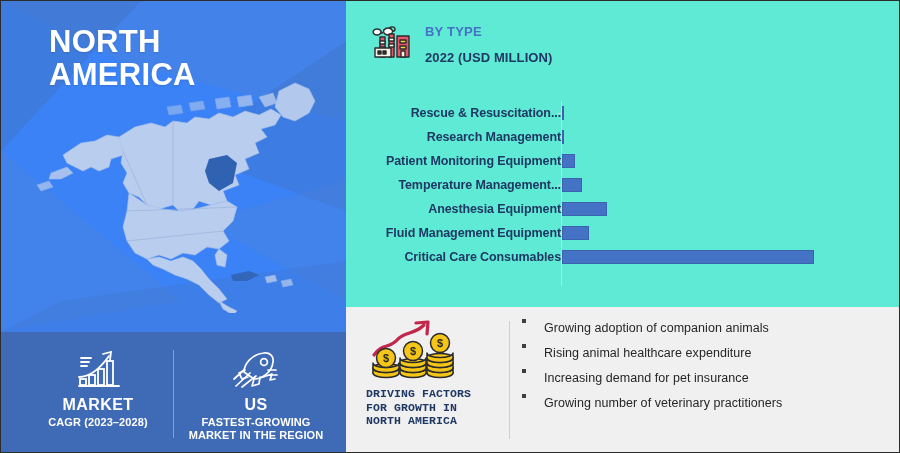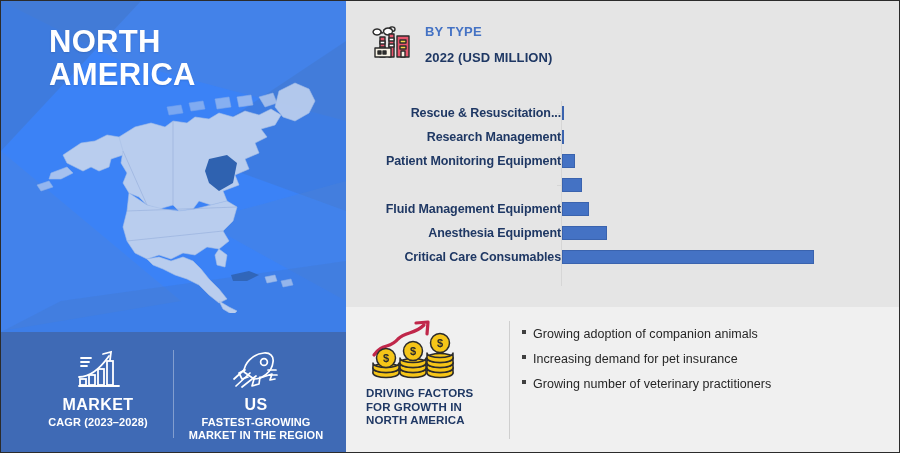--- a/index.html
+++ b/index.html
@@ -57,21 +57,21 @@
     font-size:16px;font-weight:bold;letter-spacing:.4px;margin-top:6px;
   }
   .stat .small{
     font-size:11px;font-weight:bold;letter-spacing:.1px;line-height:13px;margin-top:2px;
     white-space:pre-line;
   }
 
   
   .chart-block{
     position:absolute;left:345px;top:0;width:553px;height:306px;
-    background:#e5e5e5;
+    background:#5eead4;
   }
   .chart-head{
     position:absolute;left:25px;top:20px;display:flex;align-items:center;gap:10px;
   }
   .chart-head .factory{flex:0 0 auto;}
   .chart-head .htext{line-height:1.15;}
   .chart-head .h1{
     font-size:13px;font-weight:bold;color:#4472c4;letter-spacing:.2px;
   }
   .chart-head .h2{
@@ -113,29 +113,30 @@
   }
   .drivers .dleft{
     position:absolute;left:20px;top:12px;width:130px;text-align:left;
   }
   .drivers .coins{height:62px;display:flex;align-items:flex-end;}
   .drivers .dtitle{
     margin-top:6px;
     font-size:11.5px;font-weight:bold;color:#1f3864;line-height:13.5px;
     letter-spacing:.1px;
     white-space:pre-line;
+    font-family:Liberation Mono, monospace;
   }
   .vsep{
     position:absolute;left:163px;top:14px;width:1px;height:118px;background:#cfcfcf;
   }
   .bullets{
     position:absolute;left:176px;top:14px;width:360px;
   }
   .bullet{
-    display:flex;align-items:center;gap:7px;height:25px;
+    display:flex;align-items:flex-start;gap:18px;height:25px;
   }
   .bullet .sq{
     width:4px;height:4px;background:#3f3f3f;flex:0 0 auto;position:relative;top:-2px;
   }
   .bullet .btxt{
     font-size:12.5px;color:#262626;letter-spacing:.05px;
   }
 </style>
 </head>
 <body>
@@ -299,33 +300,34 @@
       </div>
 
       <div class="bar-row">
         <div class="tick" style="top:12px"></div>
         <div class="bar-label">Patient Monitoring Equipment</div>
         <div class="bar" style="width:13px"></div>
       </div>
 
       <div class="bar-row">
         <div class="tick" style="top:12px"></div>
+        <div class="bar-label">Temperature Management...</div>
         <div class="bar" style="width:20px"></div>
+      </div>
+
+      <div class="bar-row">
+        <div class="tick" style="top:12px"></div>
+        <div class="bar-label">Anesthesia Equipment</div>
+        <div class="bar" style="width:45px"></div>
       </div>
 
       <div class="bar-row">
         <div class="tick" style="top:12px"></div>
         <div class="bar-label">Fluid Management Equipment</div>
         <div class="bar" style="width:27px"></div>
-      </div>
-
-      <div class="bar-row">
-        <div class="tick" style="top:12px"></div>
-        <div class="bar-label">Anesthesia Equipment</div>
-        <div class="bar" style="width:45px"></div>
       </div>
 
       <div class="bar-row">
         <div class="tick" style="top:12px"></div>
         <div class="bar-label">Critical Care Consumables</div>
         <div class="bar" style="width:252px"></div>
       </div>
     </div>
   </div>
 
@@ -379,20 +381,24 @@
 
     <div class="vsep"></div>
 
     <div class="bullets">
       <div class="bullet">
         <span class="sq"></span>
         <span class="btxt">Growing adoption of companion animals</span>
       </div>
       <div class="bullet">
         <span class="sq"></span>
+        <span class="btxt">Rising animal healthcare expenditure</span>
+      </div>
+      <div class="bullet">
+        <span class="sq"></span>
         <span class="btxt">Increasing demand for pet insurance</span>
       </div>
       <div class="bullet">
         <span class="sq"></span>
         <span class="btxt">Growing number of veterinary practitioners</span>
       </div>
     </div>
   </div>
 
 </div>

